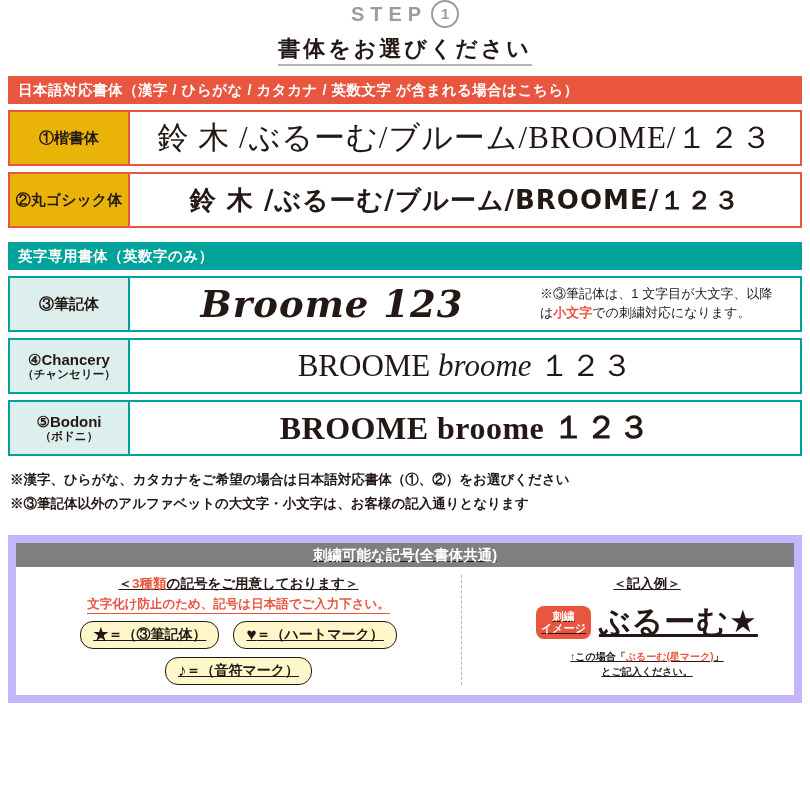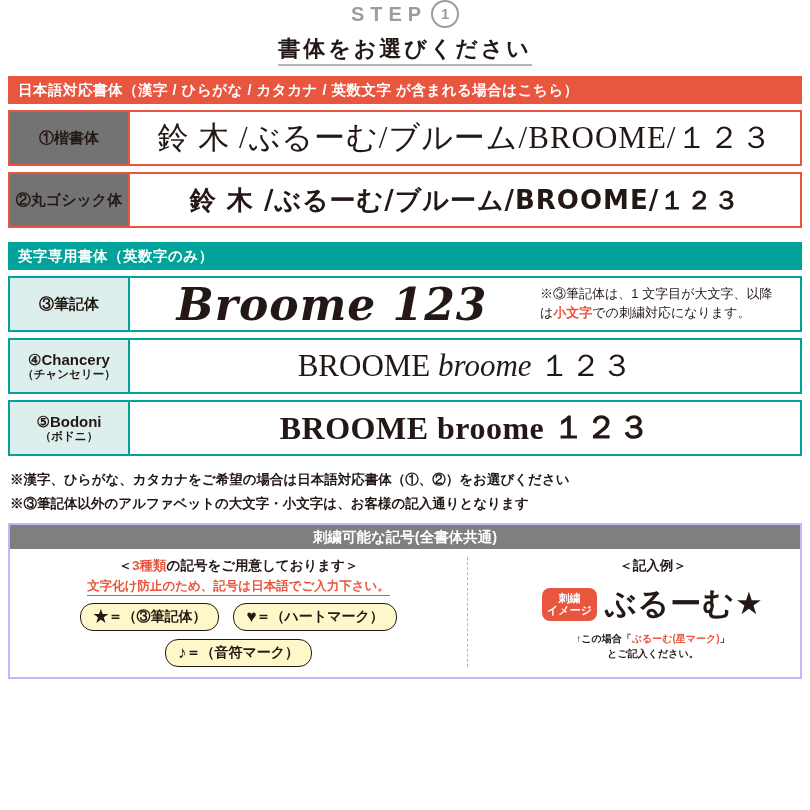--- a/index.html
+++ b/index.html
@@ -72,21 +72,21 @@
     align-items:stretch;
     border:2px solid #e8563f;
     margin-top:6px;
     height:56px;
     box-sizing:border-box;
   }
   .row.green{border-color:#00a29a;}
   .row-label{
     width:118px;
     flex:0 0 118px;
-    background:#737373;
+    background:#eab308;
     display:flex;
     align-items:center;
     justify-content:center;
     font-size:15px;
     font-weight:bold;
     color:#231815;
     border-right:2px solid #e8563f;
     text-align:center;
     line-height:1.15;
   }
@@ -98,21 +98,21 @@
   .row-sample{
     flex:1 1 auto;
     display:flex;
     align-items:center;
     justify-content:center;
     overflow:hidden;
     white-space:nowrap;
   }
   .s1{font-family:"Liberation Serif", serif;font-size:31px;letter-spacing:1px;}
   .s2{font-family:"DejaVu Sans", sans-serif;font-size:26px;letter-spacing:1px;font-weight:bold;}
-  .s3{font-family:"DejaVu Serif", serif;font-style:italic;font-weight:bold;font-size:44px;letter-spacing:1px;}
+  .s3{font-family:"DejaVu Serif", serif;font-style:italic;font-weight:bold;font-size:37px;letter-spacing:1px;}
   .s4{font-family:"Liberation Serif", serif;font-size:31px;}
   .s4 .small{font-style:italic;}
   .s5{font-family:"Liberation Serif", serif;font-size:32px;font-weight:bold;letter-spacing:.5px;}
 
   .row-note{
     flex:0 0 266px;
     width:266px;
     font-size:13px;
     line-height:1.45;
     color:#231815;
@@ -128,23 +128,24 @@
   .notes{
     margin:12px 10px 0 10px;
     font-size:13.5px;
     line-height:1.75;
     color:#231815;
     font-weight:bold;
   }
 
   
   .panel{
-    margin:8px 8px 0 8px;
-    border:2px solid #c4b5fd;
+    margin:20px 8px 0 8px;
+    border:8px solid #c4b5fd;
     box-sizing:border-box;
+    text-decoration:underline;
   }
   .panel-head{
     background:#7f7f7f;
     color:#fff;
     text-align:center;
     font-size:14.5px;
     font-weight:bold;
     height:24px;
     line-height:24px;
   }

